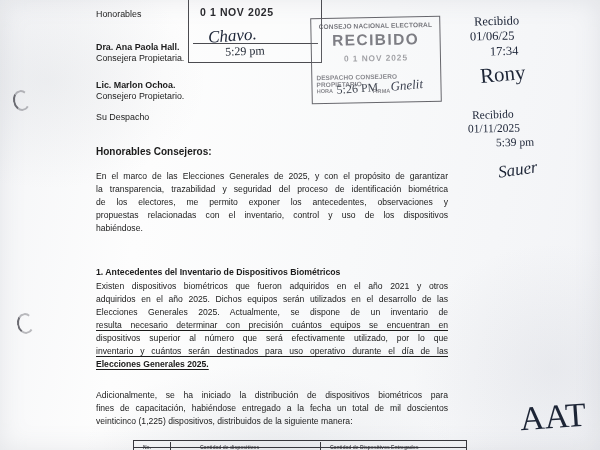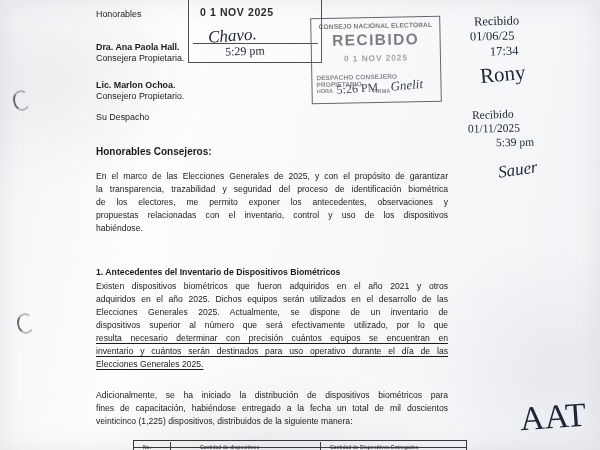--- a/index.html
+++ b/index.html
@@ -341,24 +341,24 @@
     <span class="ln">propuestas relacionadas con el inventario, control y uso de los dispositivos</span>
     <span class="ln" style="text-align-last:left;">habiéndose.</span>
   </div>
 
   <div class="txt b" id="section-1-heading" style="left:96px; top:256px; font-size:8.7px;margin-top:12px;">1. Antecedentes del Inventario de Dispositivos Biométricos</div>
 
   <div class="body-para just" id="section-1-paragraph" style="left:96px; top:280px; width:352px;">
     <span class="ln">Existen dispositivos biométricos que fueron adquiridos en el año 2021 y otros</span>
     <span class="ln">adquiridos en el año 2025. Dichos equipos serán utilizados en el desarrollo de las</span>
     <span class="ln">Elecciones Generales 2025. Actualmente, se dispone de un inventario de</span>
+    <span class="ln u">resulta necesario determinar con precisión cuántos equipos se encuentran en</span>
     <span class="ln">dispositivos superior al número que será efectivamente utilizado, por lo que</span>
-    <span class="ln u">resulta necesario determinar con precisión cuántos equipos se encuentran en</span>
     <span class="ln u">inventario y cuántos serán destinados para uso operativo durante el día de las</span>
-    <span class="ln u" style="text-align-last:left;">Elecciones Generales 2025.</span>
+    <span class="ln u" style="text-align-last:left;font-weight:bold;">Elecciones Generales 2025.</span>
   </div>
 
   <div class="body-para just" id="closing-paragraph" style="left:96px; top:389px; width:352px;">
     <span class="ln">Adicionalmente, se ha iniciado la distribución de dispositivos biométricos para</span>
     <span class="ln">fines de capacitación, habiéndose entregado a la fecha un total de mil doscientos</span>
     <span class="ln" style="text-align-last:left;">veinticinco (1,225) dispositivos, distribuidos de la siguiente manera:</span>
   </div>
 
   <div id="hw-sig-3">AAT</div>
 

